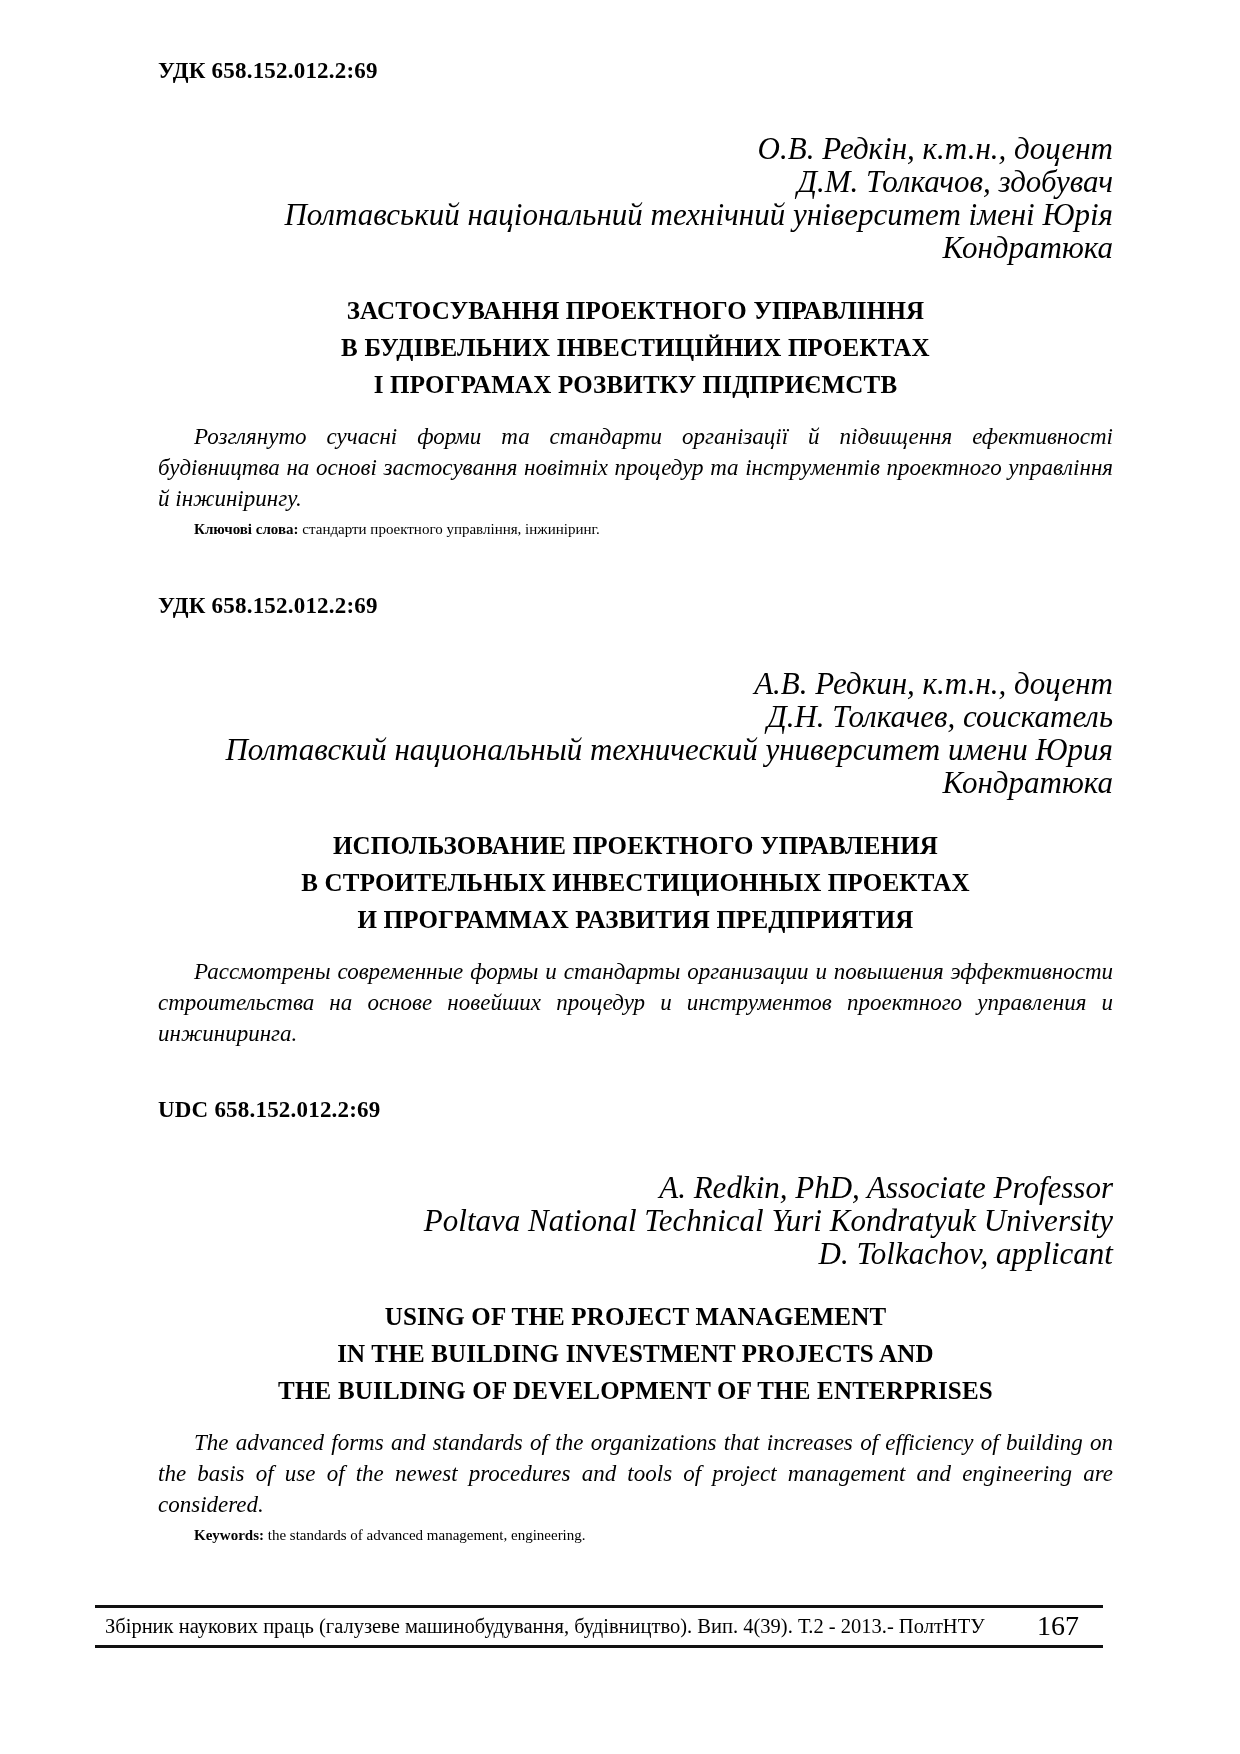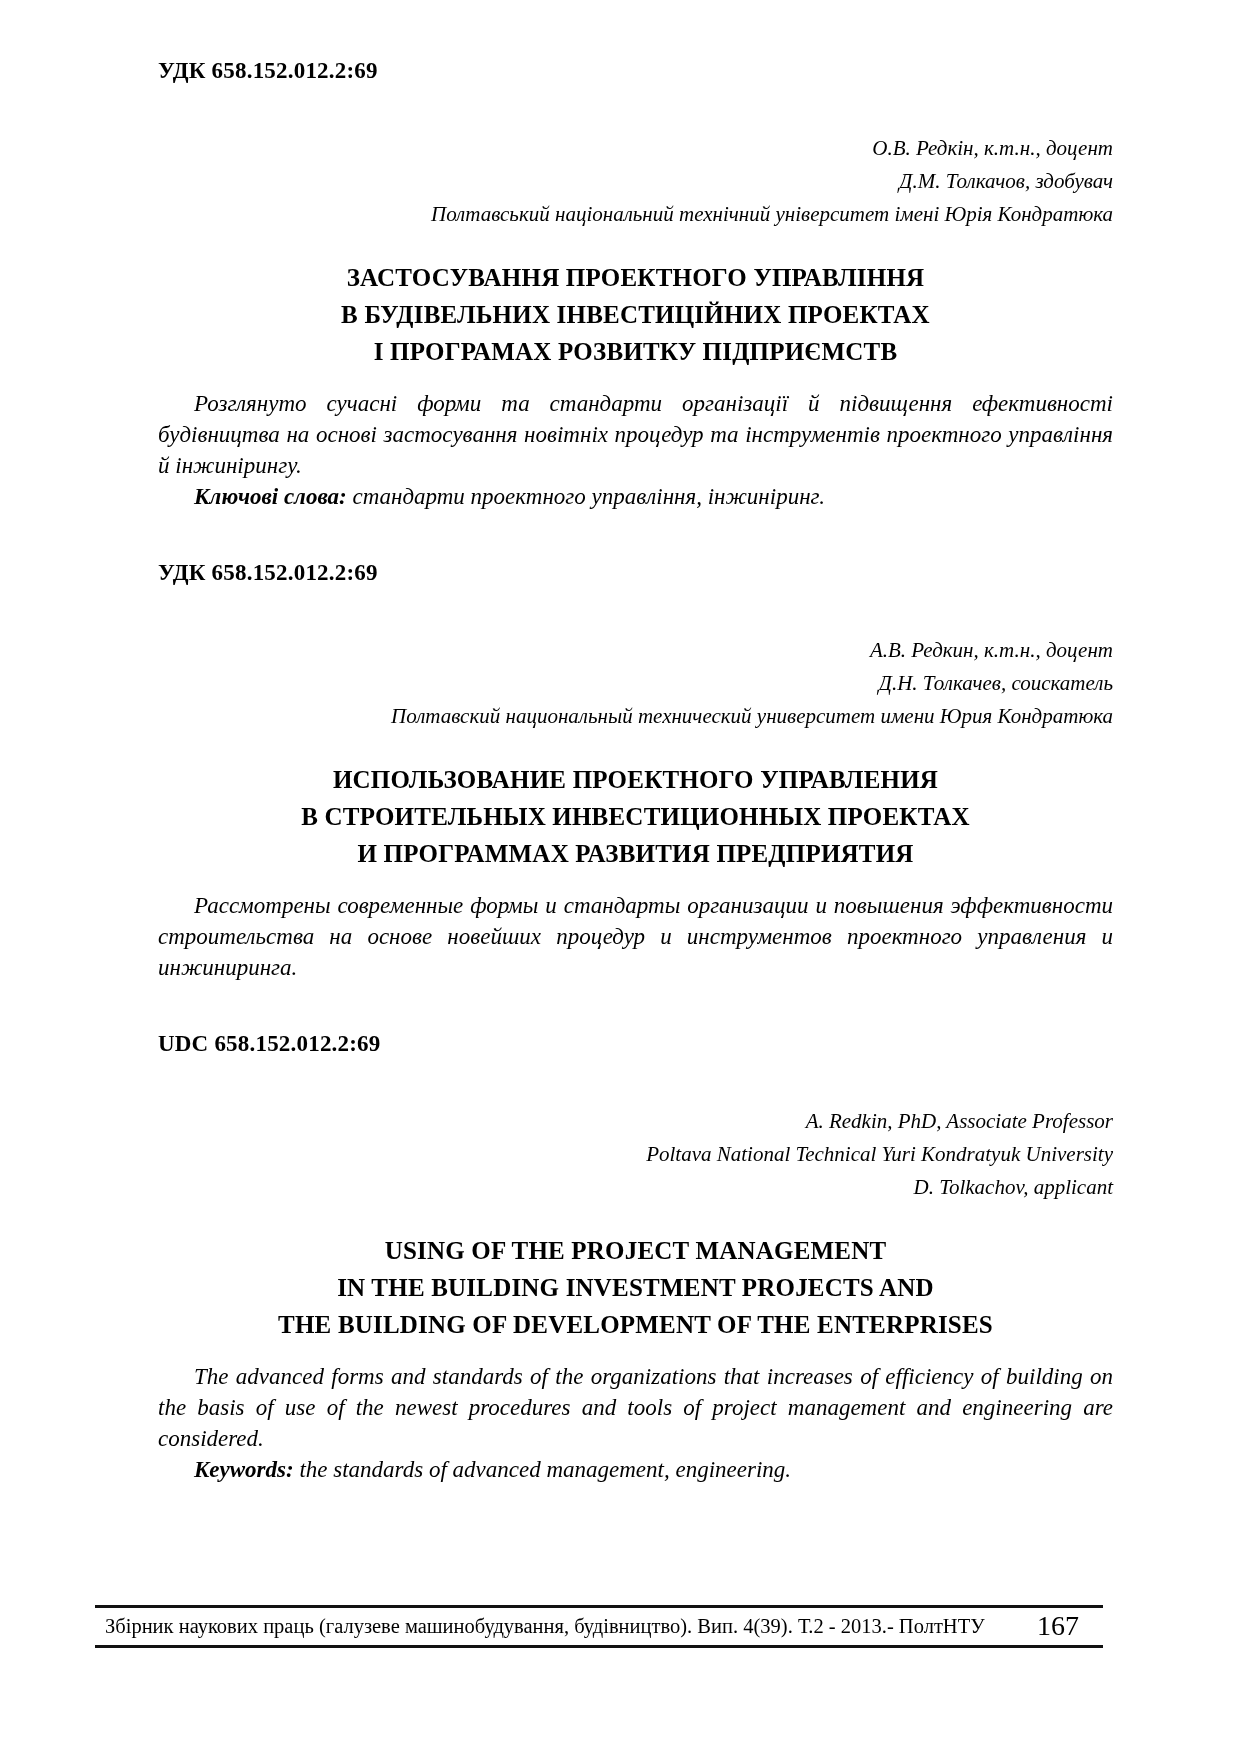--- a/index.html
+++ b/index.html
@@ -28,43 +28,42 @@
   .udc {
     font-weight: bold;
     font-size: 23px;
     line-height: 30px;
     letter-spacing: 0.2px;
   }
   .authors-block {
     margin-top: 46px;
     text-align: right;
     font-style: italic;
-    font-size: 21px;
+    font-size: 31px;
     line-height: 33px;
   }
   .article-title {
     margin: 28px 0 0 0;
     text-align: center;
     font-weight: bold;
     font-size: 25px;
     line-height: 37px;
     letter-spacing: 0.2px;
   }
   .abstract {
     margin: 18px 0 0 0;
     text-align: justify;
     font-style: italic;
     font-size: 23px;
     line-height: 31px;
     text-indent: 36px;
   }
   .keywords-line {
     margin: 0;
-    font-style: italic;
-    font-size: 23px;
+    font-size: 15px;
     line-height: 31px;
     text-indent: 36px;
   }
   .keywords-line .kw-label { font-weight: bold; }
   .section-gap { margin-top: 46px; }
   .footer {
     position: absolute;
     left: 95px;
     top: 1605px;
     width: 1008px;

